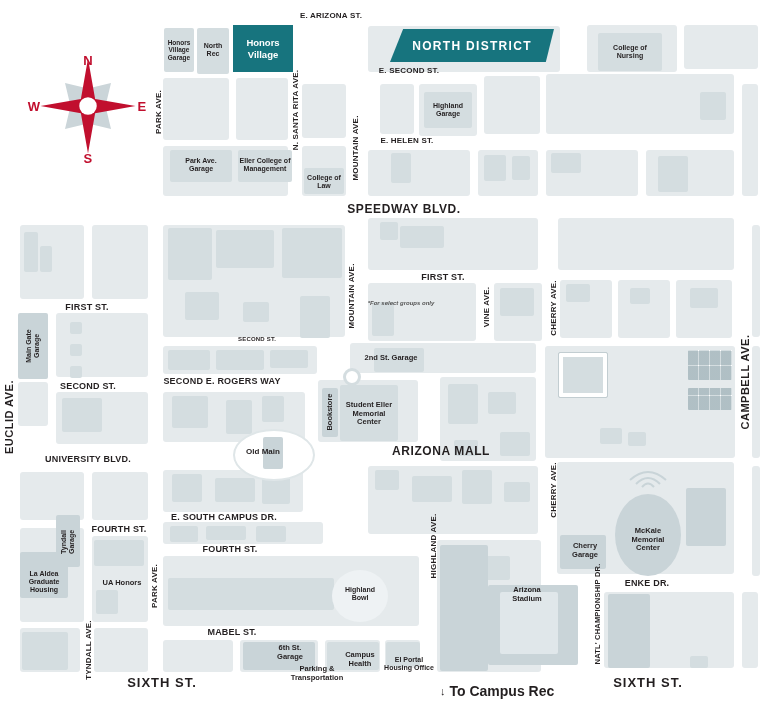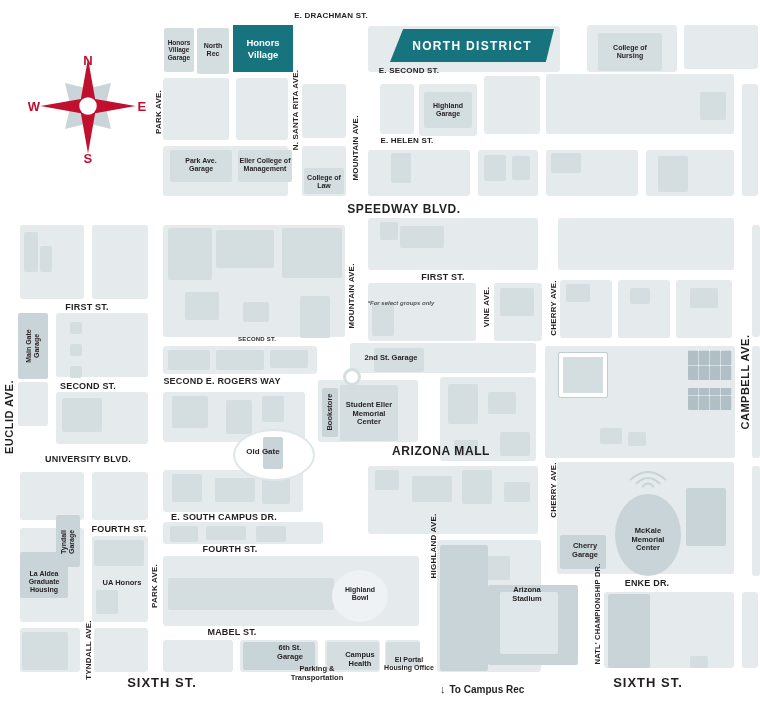--- a/index.html
+++ b/index.html
@@ -31,21 +31,21 @@
        font-weight:bold;white-space:nowrap;color:#555;}
   .courts{position:absolute;background:
       repeating-linear-gradient(90deg,var(--bld) 0 10px,#fff 10px 11px),
       repeating-linear-gradient(0deg,var(--bld) 0 14px,#fff 14px 15px);
       background-blend-mode:multiply;border-radius:1px;}
   .sq-stad{position:absolute;background:var(--bld);border:1px solid #C2CDD1;
       box-shadow:inset 0 0 0 4px #fff;border-radius:2px;}
   .island{position:absolute;background:#fff;border:2px solid #DFE6E8;border-radius:50%;}
   .roundabout{position:absolute;background:#fff;border:3px solid var(--bld);border-radius:50%;}
   .rec{position:absolute;display:flex;align-items:center;gap:4px;font-weight:bold;}
-  .rec .arr{font-size:11px;} .rec .txt{font-size:10px;}
+  .rec .arr{font-size:11px;} .rec .txt{font-size:14px;}
 </style>
 </head>
 <body>
 
 <div id="map">
 
   <div class="blk" style="left:163px;top:78px;width:66px;height:62px"></div>
   <div class="blk" style="left:236px;top:78px;width:52px;height:62px"></div>
   <div class="blk" style="left:163px;top:146px;width:125px;height:50px"></div>
   <div class="blk" style="left:302px;top:84px;width:44px;height:54px"></div>
@@ -205,21 +205,21 @@
   <span class="lbl" style="left:34px;top:106px;color:var(--red);font-size:13px">W</span>
   <span class="lbl" style="left:142px;top:106px;color:var(--red);font-size:13px">E</span>
 
   <div class="teal-box" style="left:233px;top:25px;width:60px;height:47px;font-size:9.5px;line-height:1.2">
     <span style="width:48px">Honors Village</span>
   </div>
   <div class="teal-box banner" style="left:390px;top:29px;width:164px;height:33px">
     <span>NORTH DISTRICT</span>
   </div>
 
-  <span class="lbl" style="left:331px;top:15px">E. DRACHMAN ST.</span>
+  <span class="lbl" style="left:331px;top:15px">E. ARIZONA ST.</span>
   <span class="lbl" style="left:409px;top:70px">E. SECOND ST.</span>
   <span class="lbl" style="left:407px;top:140px">E. HELEN ST.</span>
   <span class="lbl big" style="left:404px;top:209px">SPEEDWAY BLVD.</span>
   <span class="lbl" style="left:87px;top:307px;font-size:9px">FIRST ST.</span>
   <span class="lbl" style="left:443px;top:277px;font-size:9px">FIRST ST.</span>
   <span class="lbl" style="left:257px;top:339px;font-size:6px">SECOND ST.</span>
   <span class="lbl" style="left:88px;top:386px;font-size:9px">SECOND ST.</span>
   <span class="lbl" style="left:222px;top:381px;font-size:9px">SECOND E. ROGERS WAY</span>
   <span class="lbl" style="left:88px;top:459px;font-size:9px">UNIVERSITY BLVD.</span>
   <span class="lbl big" style="left:441px;top:451px">ARIZONA MALL</span>
@@ -249,21 +249,21 @@
   <span class="blbl" style="left:213px;top:50px;width:30px">North Rec</span>
   <span class="blbl" style="left:630px;top:52px;width:56px">College of Nursing</span>
   <span class="blbl" style="left:448px;top:110px;width:46px">Highland Garage</span>
   <span class="blbl" style="left:201px;top:165px;width:50px">Park Ave. Garage</span>
   <span class="blbl" style="left:265px;top:165px;width:62px">Eller College of Management</span>
   <span class="blbl" style="left:324px;top:182px;width:40px">College of Law</span>
   <span class="vblbl" style="left:33px;top:346px;width:58px">Main Gate Garage</span>
   <span class="blbl" style="left:391px;top:358px;white-space:nowrap;font-size:7.5px">2nd St. Garage</span>
   <span class="vblbl" style="left:330px;top:412px;white-space:nowrap;font-size:7.5px">Bookstore</span>
   <span class="blbl" style="left:369px;top:414px;width:52px;font-size:7.5px">Student Eller Memorial Center</span>
-  <span class="blbl" style="left:263px;top:452px;white-space:nowrap;font-size:8px">Old Gate</span>
+  <span class="blbl" style="left:263px;top:452px;white-space:nowrap;font-size:8px">Old Main</span>
   <span class="vblbl" style="left:68px;top:542px;width:44px">Tyndall Garage</span>
   <span class="blbl" style="left:44px;top:582px;width:50px">La Aldea Graduate Housing</span>
   <span class="blbl" style="left:122px;top:583px;white-space:nowrap;font-size:7.5px">UA Honors</span>
   <span class="blbl" style="left:360px;top:594px;width:42px">Highland Bowl</span>
   <span class="blbl" style="left:290px;top:653px;width:40px;font-size:7.5px">6th St. Garage</span>
   <span class="blbl" style="left:317px;top:674px;width:66px;font-size:7.5px">Parking &amp; Transportation</span>
   <span class="blbl" style="left:360px;top:660px;width:46px;font-size:7.5px">Campus Health</span>
   <span class="blbl" style="left:409px;top:664px;width:58px">El Portal Housing Office</span>
   <span class="blbl" style="left:527px;top:595px;width:46px;font-size:7.5px">Arizona Stadium</span>
   <span class="blbl" style="left:585px;top:551px;width:40px;font-size:7.5px">Cherry Garage</span>

